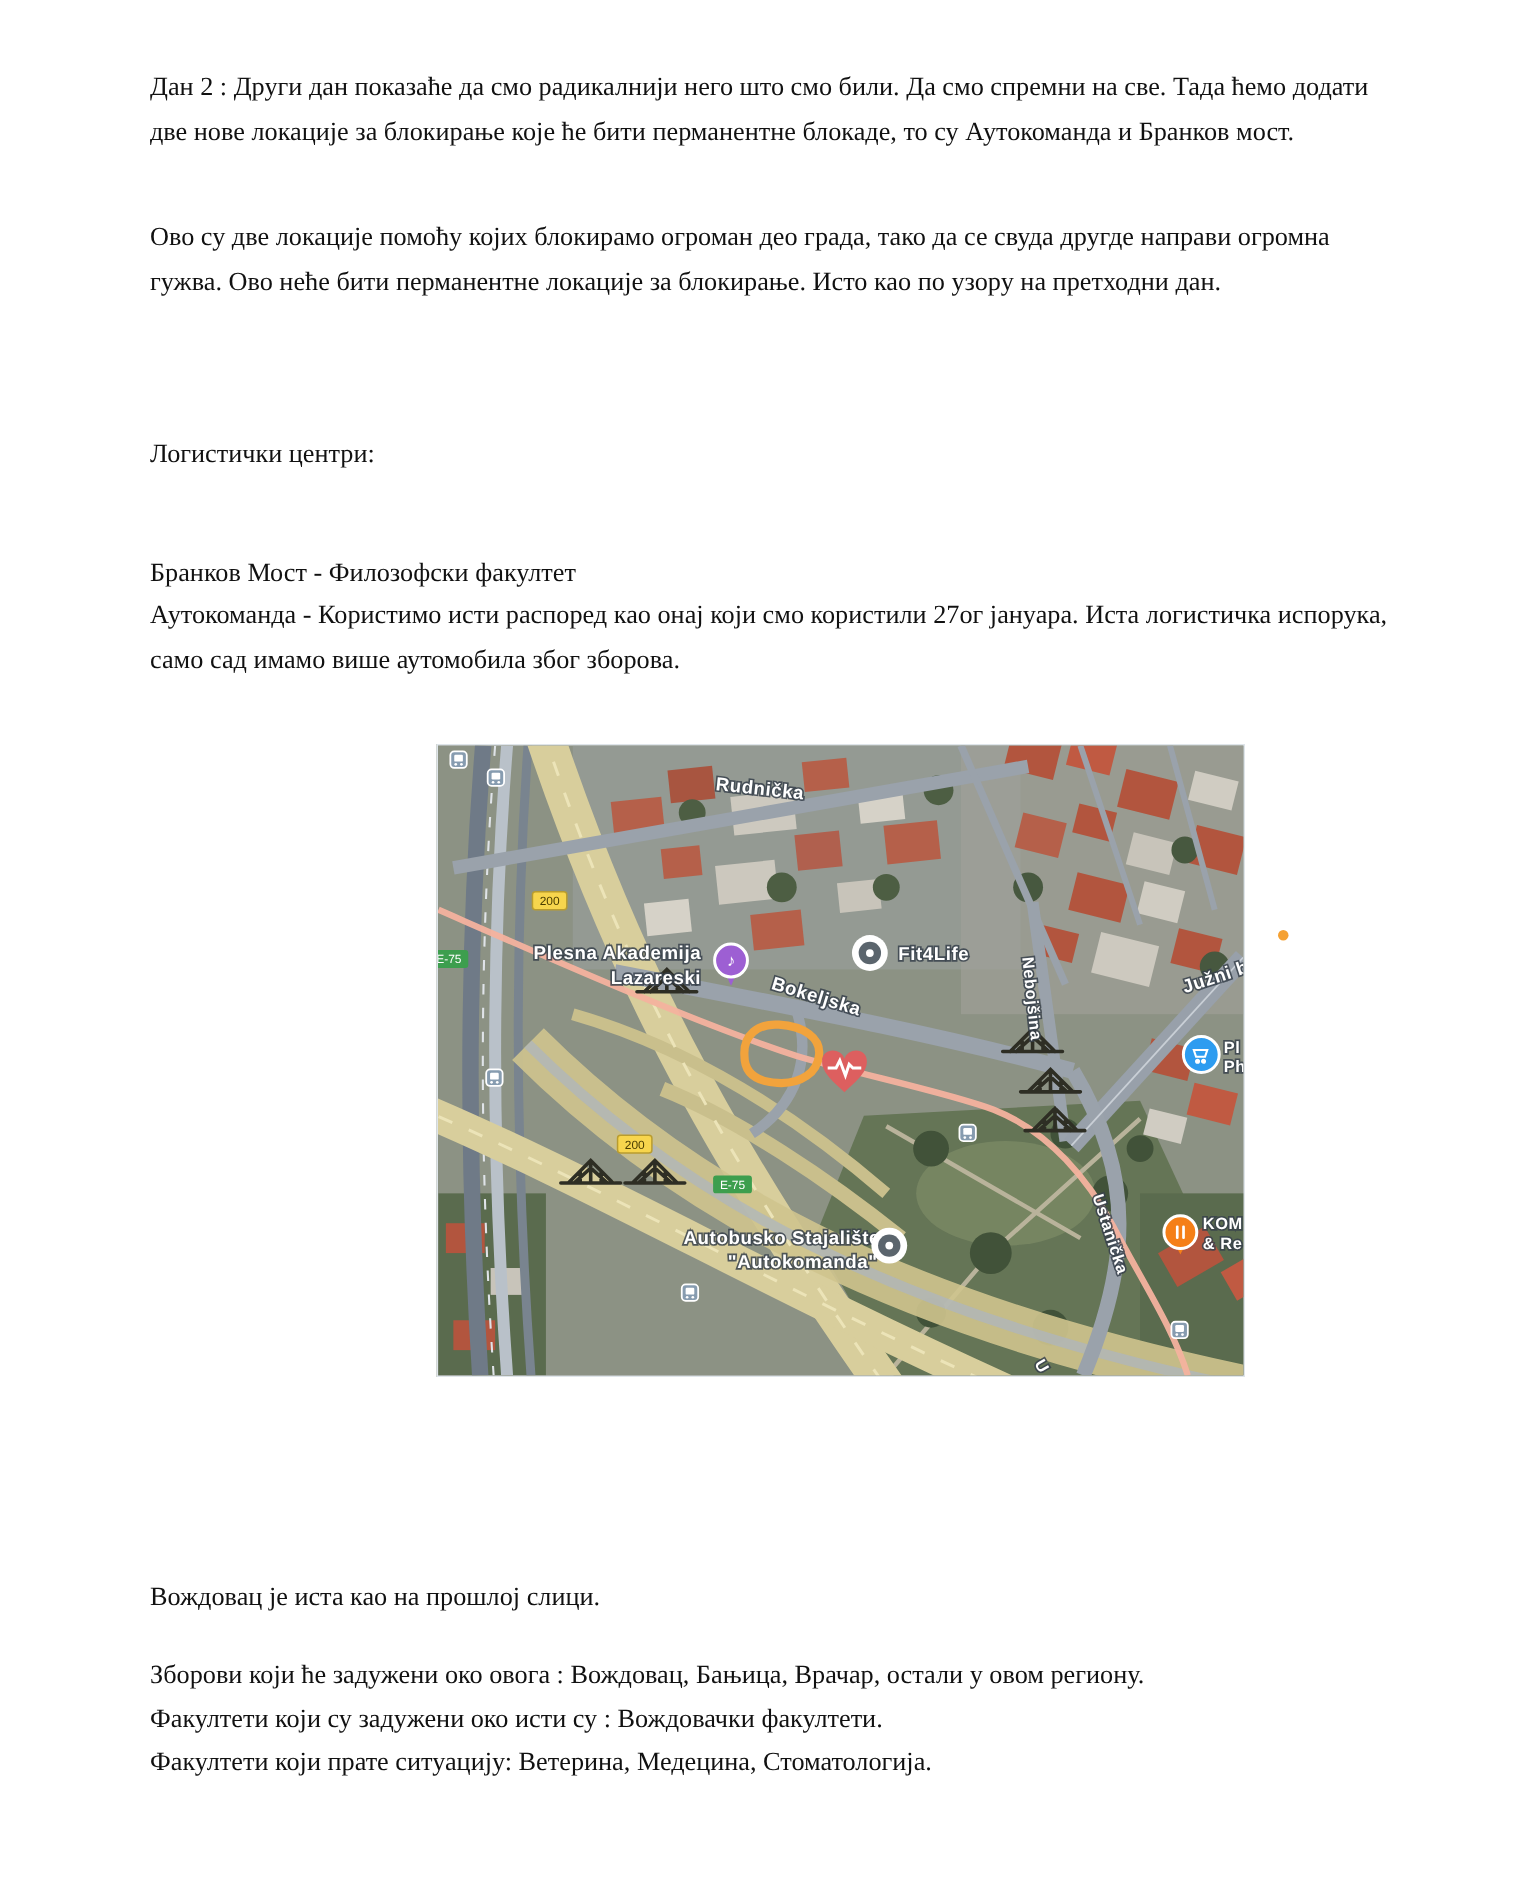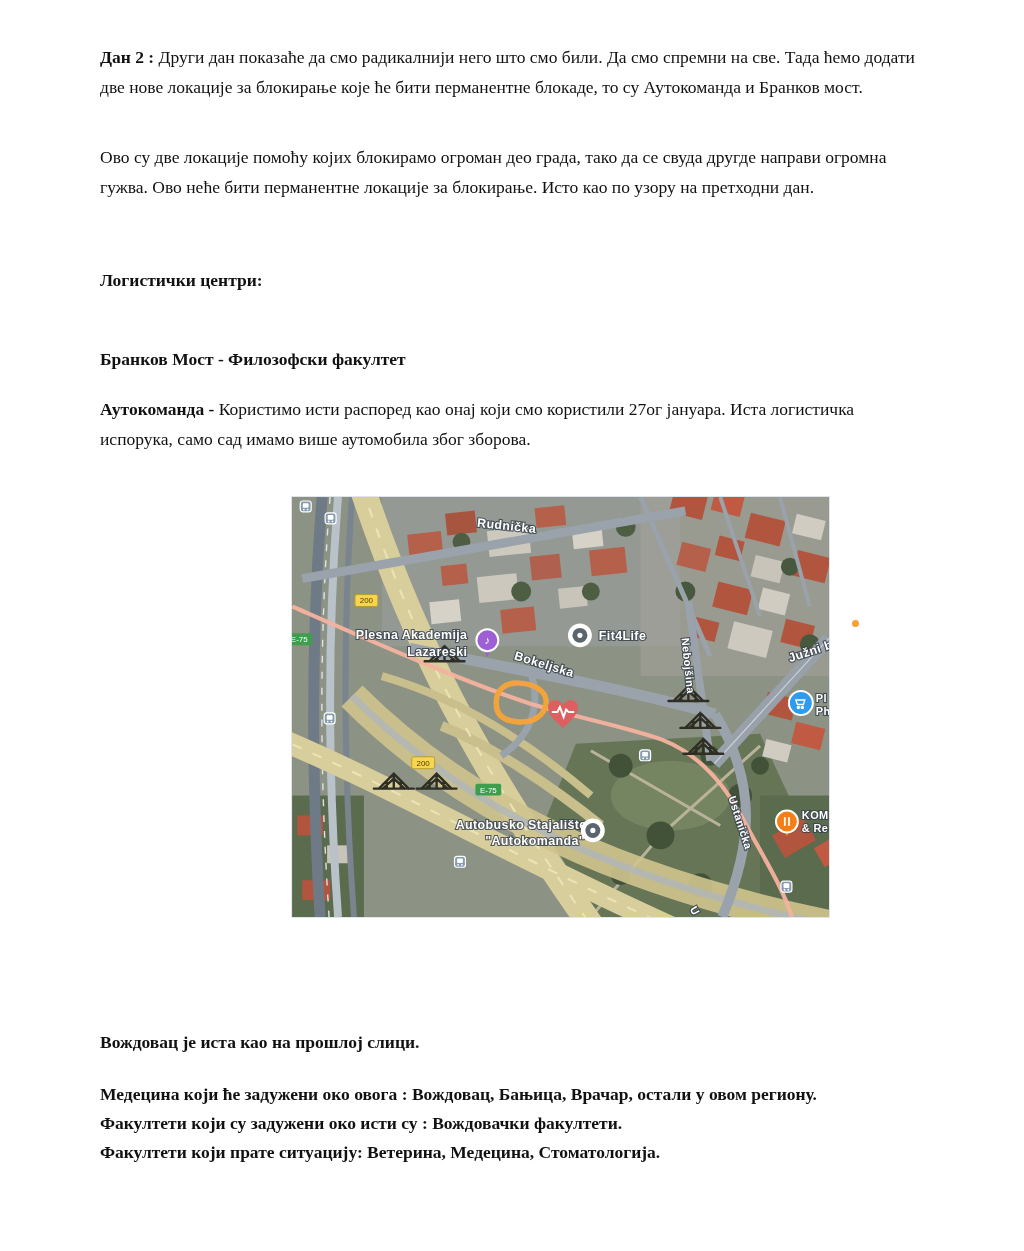--- a/index.html
+++ b/index.html
@@ -4,21 +4,21 @@
 <style>
   html,body{margin:0;padding:0;background:#ffffff;}
   .page{
     position:relative;width:1024px;height:1251px;background:#ffffff;
     font-family:"Liberation Serif", serif;color:#111;overflow:hidden;
   }
   .para{
     position:absolute;left:100px;width:828px;margin:0;
     font-size:17.5px;line-height:30px;
   }
-  .bold{font-weight:bold;}
+  .bold{font-weight:normal;margin-top:22px;}
   .map-wrap{
     position:absolute;left:291px;top:496px;width:539px;height:422px;
     border:1px solid #dfe5ea;box-sizing:border-box;overflow:hidden;background:#8c9284;
   }
   .map-wrap svg{display:block;}
   .stray-dot{
     position:absolute;left:852px;top:620px;width:7px;height:7px;border-radius:50%;
     background:#f5a133;
   }
   svg text{font-family:"Liberation Sans", sans-serif;}
@@ -251,17 +251,17 @@
       </g>
       <text class="maplabel maplabel-sm" x="512" y="324">KOM</text>
       <text class="maplabel maplabel-sm" x="512" y="337">&amp; Re</text>
     </svg>
   </div>
 
   <div class="stray-dot"></div>
 
   <p class="para bold" style="top:1027px">Вождовац је иста као на прошлој слици.</p>
 
-  <p class="para bold" style="top:1079px">Медецина који ће задужени око овога : Вождовац, Бањица, Врачар, остали у овом региону.</p>
+  <p class="para bold" style="top:1079px">Зборови који ће задужени око овога : Вождовац, Бањица, Врачар, остали у овом региону.</p>
   <p class="para bold" style="top:1108px">Факултети који су задужени око исти су : Вождовачки факултети.</p>
   <p class="para bold" style="top:1137px">Факултети који прате ситуацију: Ветерина, Медецина, Стоматологија.</p>
 
 </div>
 
 </body></html>

